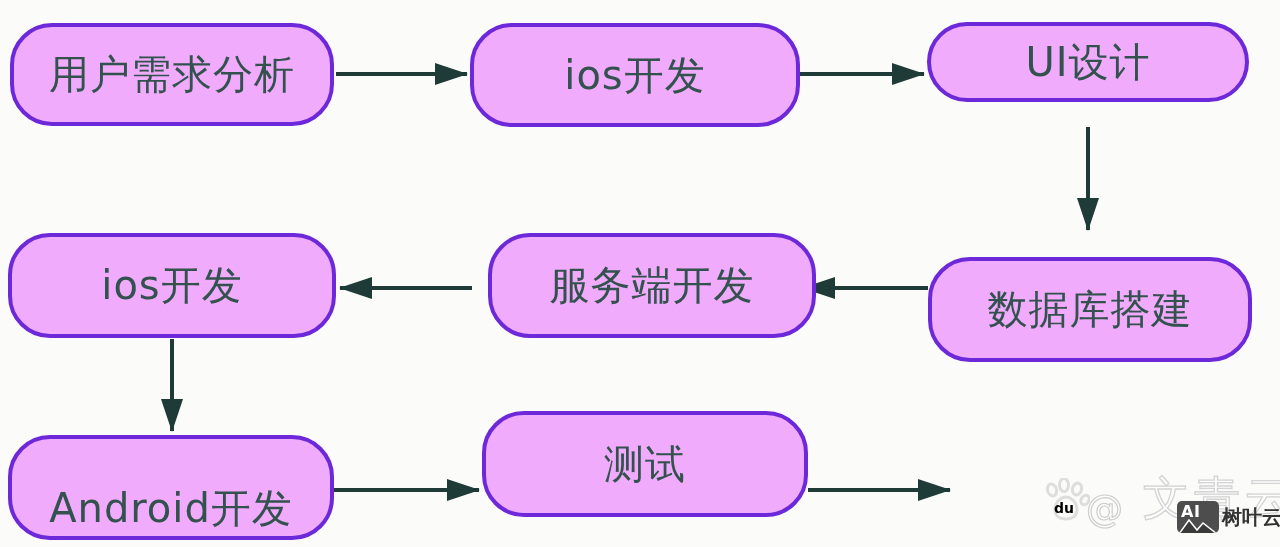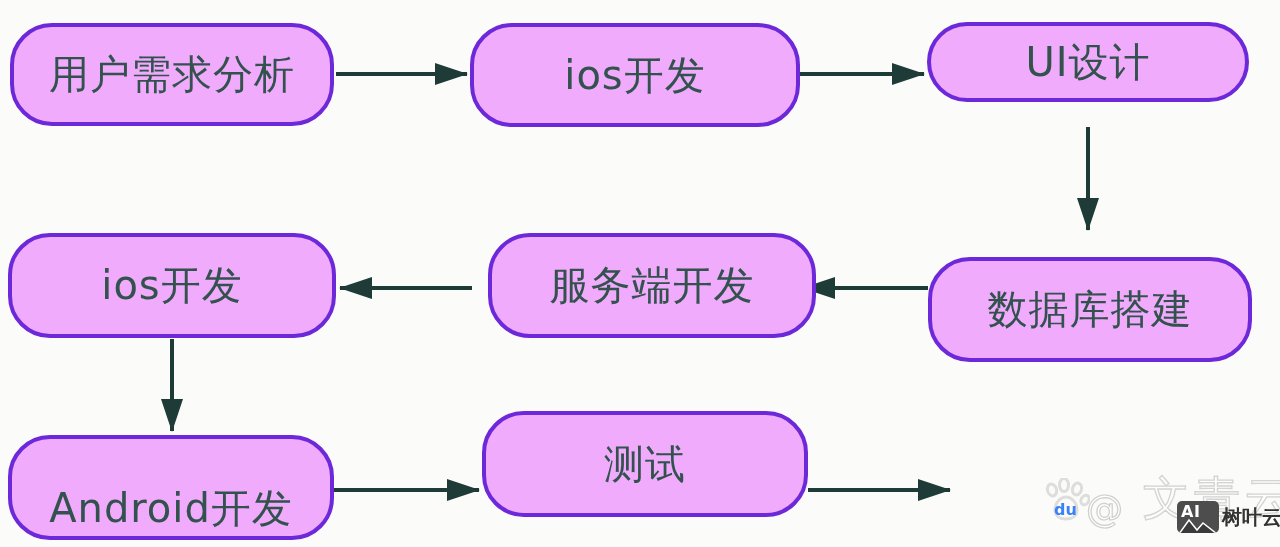--- a/index.html
+++ b/index.html
@@ -39,23 +39,23 @@
   
   .wm-paw {
     position: absolute;
     left: 1042px; top: 478px;
     width: 48px; height: 44px;
     opacity: 0.55;
   }
   .wm-du {
     position: absolute;
     left: 1054px; top: 500px;
-    font-size: 16px;
+    font-size: 14px;
     font-weight: bold;
-    color: #3b82f6;
+    color: #000000;
   }
   .wm-at {
     position: absolute;
     left: 1086px; top: 487px;
     font-size: 37px;
     color: #ffffff;
     -webkit-text-stroke: 1.2px #cfcfcf;
     text-shadow: 0 0 1px #d8d8d8;
   }
   .wm-faint-text {

